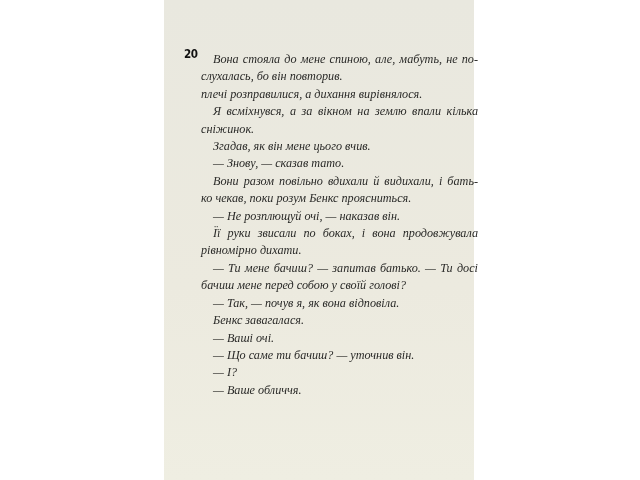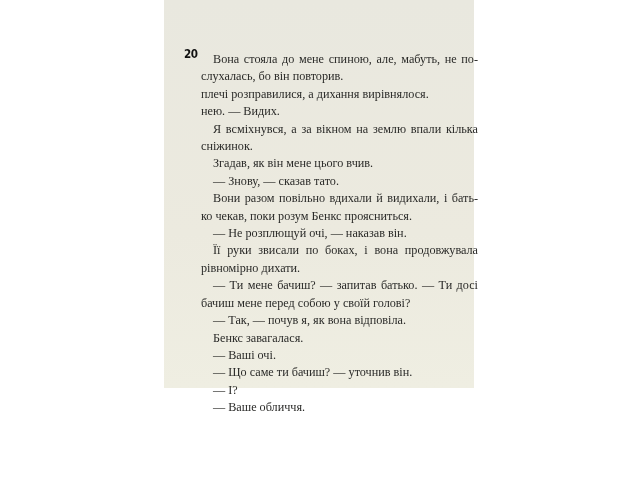--- a/index.html
+++ b/index.html
@@ -1,45 +1,44 @@
 <!DOCTYPE html>
 <html><head>
 <meta charset="utf-8">
 <style>
   html, body { margin: 0; padding: 0; }
   body { width: 640px; height: 480px; background: #ffffff; position: relative; overflow: hidden; }
   .page {
-    position: absolute; left: 164px; top: 0; width: 310px; height: 388px;
+    position: absolute; left: 164px; top: 0; width: 310px; height: 480px;
     background: linear-gradient(180deg, #e9e8df 0%, #eceadf 60%, #efeee2 100%);
   }
   .page-number {
     position: absolute; left: 20px; top: 46px;
     font-family: "DejaVu Sans", sans-serif; font-weight: bold; font-size: 13px;
     color: #111; letter-spacing: -0.5px; transform: scaleX(0.8); transform-origin: left top;
   }
   .text {
     position: absolute; left: 37px; top: 51px; width: 277px;
     font-family: "Liberation Serif", serif; font-size: 12.2px; line-height: 17.4px;
     color: #2a2a28;
   }
-  .text p { margin: 0; text-align: justify; }
+  .text p { margin: 0; text-align: justify; font-style: italic; }
   .text p.ind { text-indent: 12px; }
   .text p.noind { text-indent: 0; }
   .text p.last { text-align-last: justify; }
 </style>
 </head>
 <body>
 
 <div class="page">
   <div class="page-number">20</div>
   <div class="text">
     <p class="ind last">Вона стояла до мене спиною, але, мабуть, не по-</p>
     <p class="noind">слухалась, бо він повторив.</p>
     <p class="noind">плечі розправилися, а дихання вирівнялося.</p>
-    <p class="noind">нею. — Видих.</p>
     <p class="ind last">Я всміхнувся, а за вікном на землю впали кілька</p>
     <p class="noind">сніжинок.</p>
     <p class="ind">Згадав, як він мене цього вчив.</p>
     <p class="ind">— Знову, — сказав тато.</p>
     <p class="ind last">Вони разом повільно вдихали й видихали, і бать-</p>
     <p class="noind">ко чекав, поки розум Бенкс проясниться.</p>
     <p class="ind">— Не розплющуй очі, — наказав він.</p>
     <p class="ind last">Її руки звисали по боках, і вона продовжувала</p>
     <p class="noind">рівномірно дихати.</p>
     <p class="ind last">— Ти мене бачиш? — запитав батько. — Ти досі</p>

